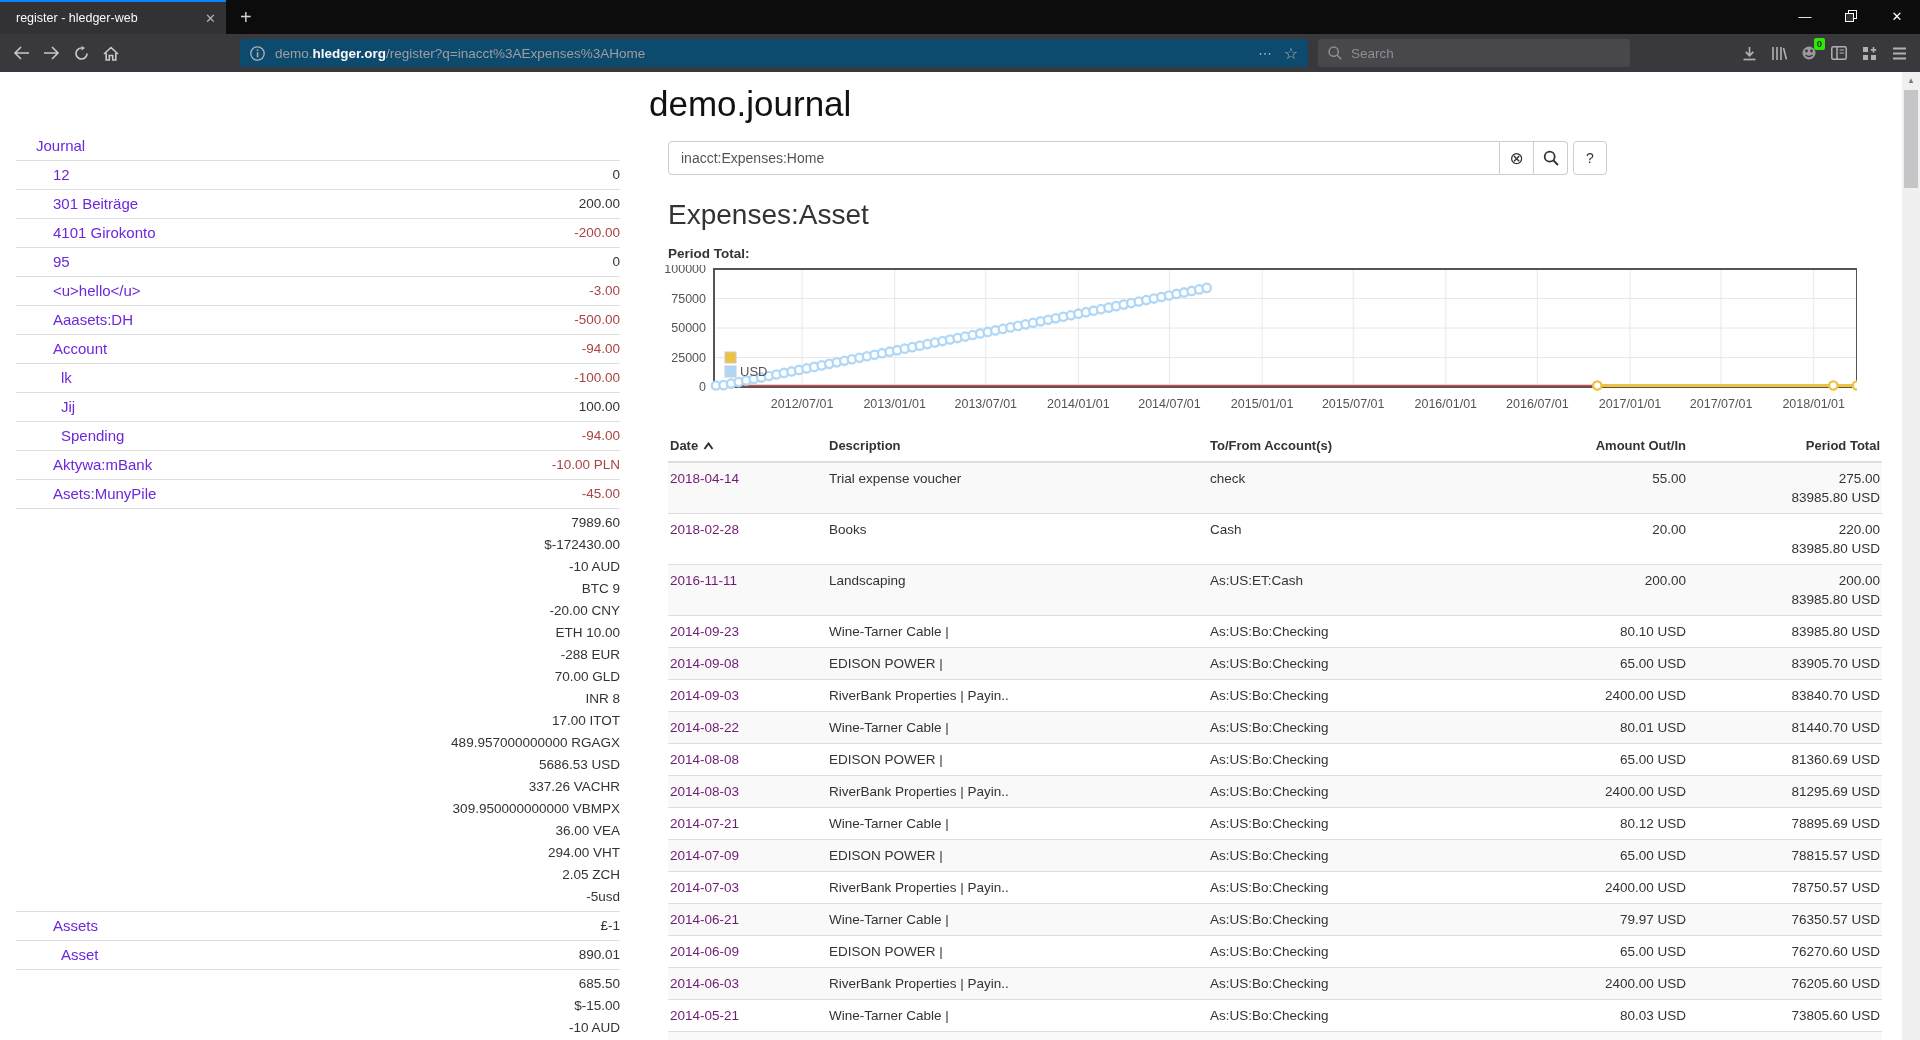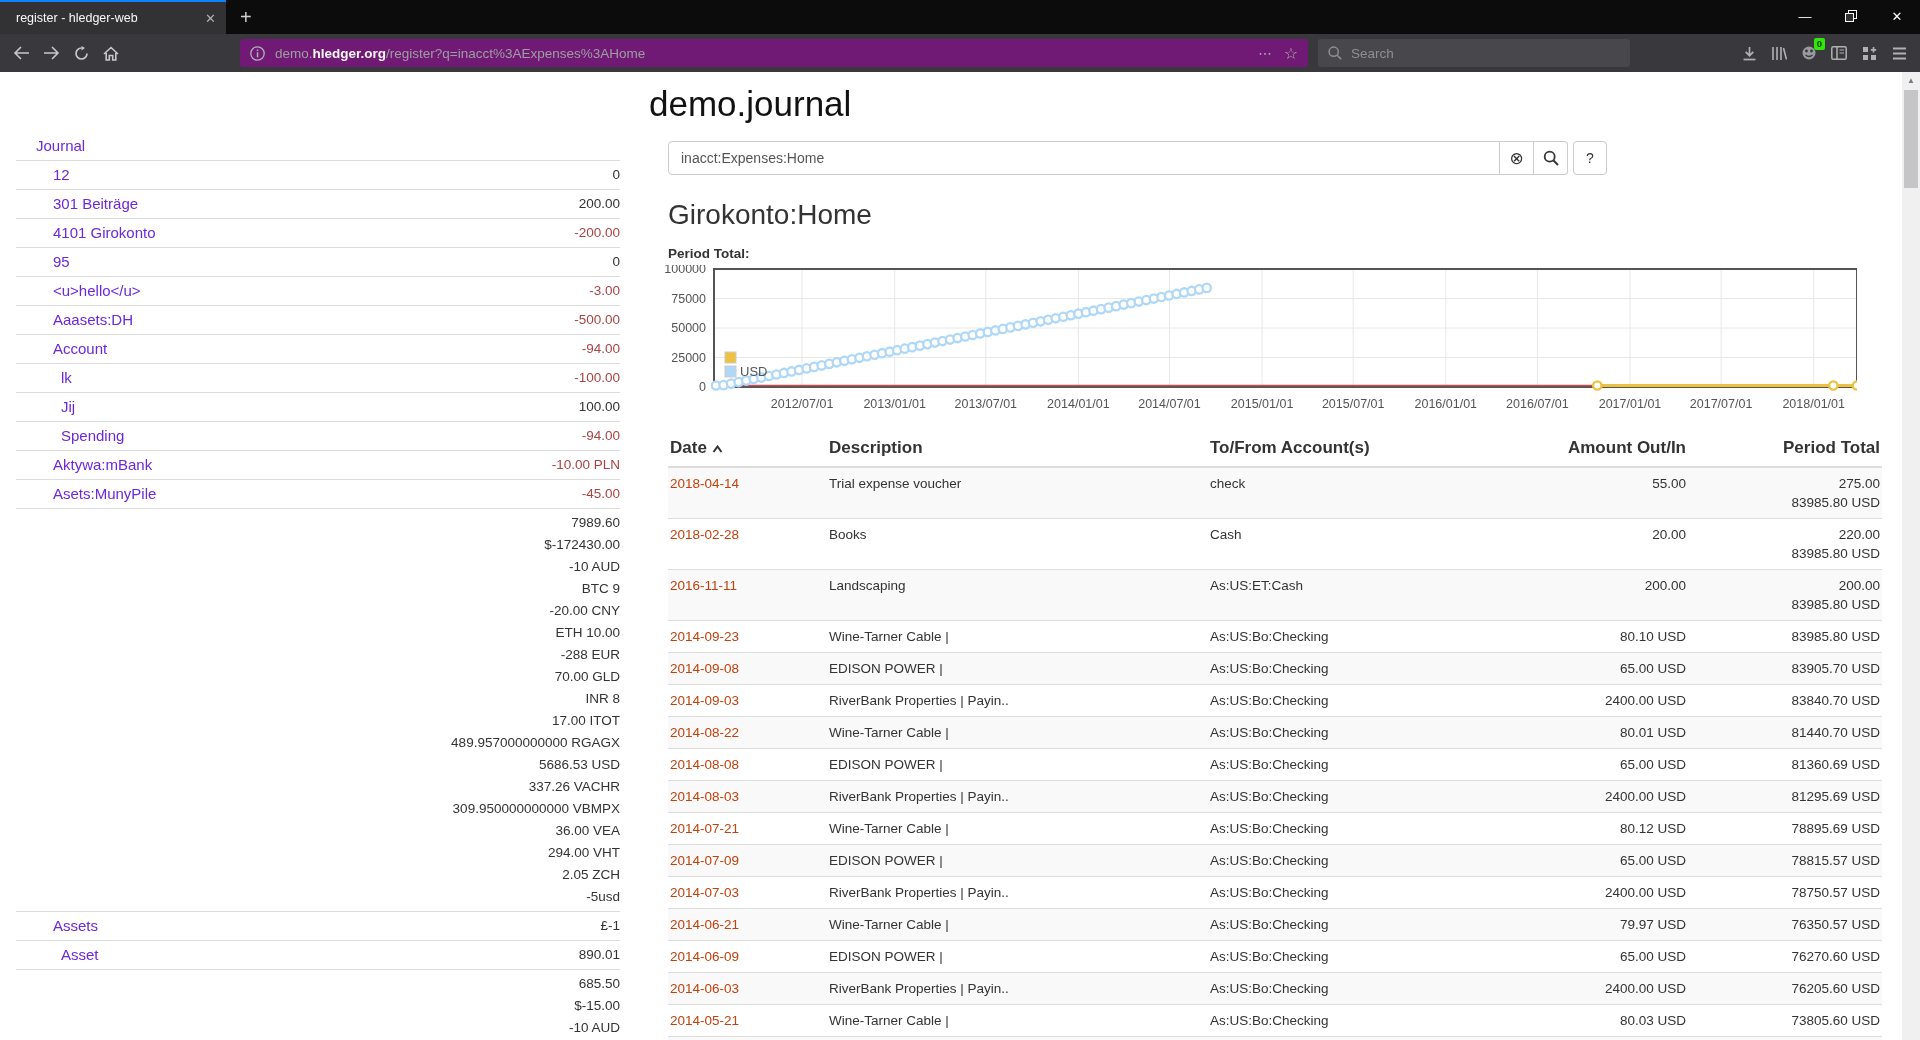--- a/index.html
+++ b/index.html
@@ -13,21 +13,21 @@
   .tab { width:226px; background:#323234; border-top:2px solid #0a84ff; display:flex; align-items:center;
          padding:0 10px 0 16px; color:#f9f9fa; font-size:12.5px;justify-content:center; }
   .tab-title { flex:1; white-space:nowrap; overflow:hidden; }
   .tab-close { color:#b1b1b3; font-size:13px; padding-left:8px; }
   .newtab { color:#d0d0d2; font-size:20px; padding:0 14px; display:flex; align-items:center; font-weight:300; }
   .winctrls { position:absolute; right:0; top:0; height:32px; display:flex; }
   .winbtn { width:46px; display:flex; align-items:center; justify-content:center; color:#f9f9fa; font-size:13px; }
   .toolbar { position:absolute; top:34px; left:0; right:0; height:38px; background:#38383d;
              display:flex; align-items:center; padding:0 6px; }
   .navbtn { width:30px; height:30px; display:flex; align-items:center; justify-content:center; color:#c8c8cb; }
-  .urlbar { height:28px; width:1068px; margin-left:114px; background:#701a75; border-radius:3px;
+  .urlbar { height:28px; width:1068px; margin-left:114px; background:#0c4a6e; border-radius:3px;
             display:flex; align-items:center; color:#b1b1b3; font-size:13.5px; padding:0 10px; }
   .url-text { flex:1; white-space:nowrap; overflow:hidden; margin-left:10px; }
   .url-dim { color:#9e9ea3; } .url-bright { color:#f9f9fa; font-weight:bold; }
   .url-actions { display:flex; align-items:center; gap:12px; color:#b1b1b3; }
   .searchbar { height:28px; width:312px; margin-left:10px; background:#47474c; border-radius:3px;
                display:flex; align-items:center; color:#8f8f94; font-size:13.5px; padding:0 10px; gap:9px; }
   .tool-icons { display:flex; margin-left:auto; }
   .tool-ic { width:30px; height:30px; position:relative; display:flex; align-items:center; justify-content:center; color:#b1b1b3; }
   .ext-badge { position:absolute; top:0px; right:-1px; background:#30e60b; color:#043b00; font-size:9.5px;
                font-weight:bold; padding:0px 3px; border-radius:2px; line-height:12px; }
@@ -54,27 +54,27 @@
   .ibtn { height:34px; width:34px; border:1px solid #ccc; background:#fff; color:#333;
           display:flex; align-items:center; justify-content:center; }
   .btn-clear { border-left:none; font-size:17px; }
   .btn-search { border-left:none; border-radius:0 4px 4px 0; }
   .btn-help { margin-left:5px; border-radius:4px; font-size:14px; color:#333; }
   .acct-heading { font-size:28px; color:#333; font-weight:400; margin:24px 0 0 19px; }
   .period-label { font-weight:bold; font-size:13.5px; color:#333; margin:15px 0 0 19px; }
   .chart-wrap { margin:4px 0 0 16px; }
   
   table.register { margin:6px 0 0 19px; border-collapse:collapse; width:1214px; table-layout:fixed; }
-  .register th { font-size:17px; color:#333; text-align:left; padding:8px 2px; border-bottom:2px solid #ddd;
+  .register th { font-size:13px; color:#333; text-align:left; padding:8px 2px; border-bottom:2px solid #ddd;
                  font-weight:bold; white-space:nowrap; }
   .register th.num, .register td.num { text-align:right; }
   .register td { font-size:13.5px; color:#333; padding:6px 2px; border-top:1px solid #ddd;
                  vertical-align:top; line-height:19px; white-space:nowrap; overflow:hidden; }
   .register tbody tr:nth-child(odd) { background:#f9f9f9; }
-  a.date-link { color:#c2410c; text-decoration:none; }
+  a.date-link { color:#701a75; text-decoration:none; }
   .sort-caret { margin-left:5px; }
 </style>
 </head>
 <body>
 
 <div class="tabbar">
   <div class="tab">
     <span class="tab-title">register - hledger-web</span>
     <span class="tab-close">✕</span>
   </div>
@@ -309,21 +309,21 @@
       <div class="ibtn btn-clear">⊗</div>
       <div class="ibtn btn-search">
         <svg width="16" height="16" viewBox="0 0 16 16">
             <circle cx="6.7" cy="6.7" r="5" stroke="#333" stroke-width="1.8" fill="none"></circle>
             <path d="M10.5 10.5 L15 15" stroke="#333" stroke-width="2"></path>
           </svg>
       </div>
       <div class="ibtn btn-help">?</div>
     </div>
 
-    <h2 class="acct-heading">Girokonto:Home</h2>
+    <h2 class="acct-heading">Expenses:Asset</h2>
     <div class="period-label">Period Total:</div>
 
     <div class="chart-wrap"><svg width="1192" height="155">
           <text x="41" y="126" text-anchor="end" fill="#545454" font-size="12.5">0</text>
           <line x1="49" y1="92.5" x2="1192" y2="92.5" stroke="#e8e8e8" stroke-width="1"></line>
           <text x="41" y="96.5" text-anchor="end" fill="#545454" font-size="12.5">25000</text>
           <line x1="49" y1="63" x2="1192" y2="63" stroke="#e8e8e8" stroke-width="1"></line>
           <text x="41" y="67" text-anchor="end" fill="#545454" font-size="12.5">50000</text>
           <line x1="49" y1="33.5" x2="1192" y2="33.5" stroke="#e8e8e8" stroke-width="1"></line>
           <text x="41" y="37.5" text-anchor="end" fill="#545454" font-size="12.5">75000</text>

